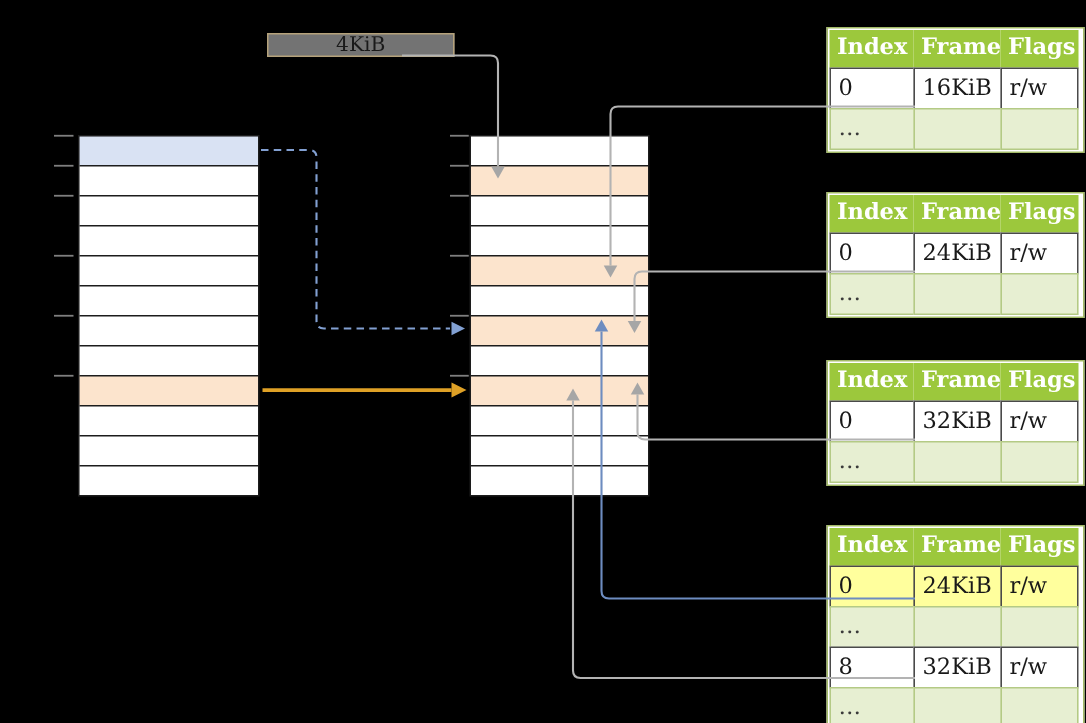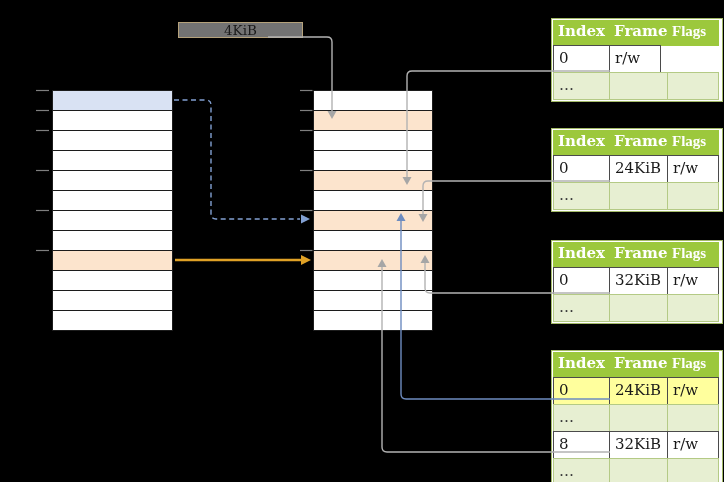--- a/index.html
+++ b/index.html
@@ -42,21 +42,21 @@
     z-index:2;
   }
   .trow{display:flex;}
   .trow + .trow{margin-top:-1px;}
   .c{box-sizing:border-box;height:28px;font-size:15px;line-height:1;
      padding:5px 0 0 5px;color:#191919;overflow:hidden;white-space:nowrap;}
   .c + .c{margin-left:-1px;}
   .c0{width:57px}.c1{width:59px}.c2{width:52px}
   .head .c{height:26px;color:#fff;font-weight:bold;padding-top:4px;
            border:none;border-right:1px solid #fdfdf5;}
-  .head .c2{border-right:none;font-family:Liberation Serif, serif;}
+  .head .c2{border-right:none;}
   .data .c{border:1px solid #4a4a4a;background:#fff;}
   .dots .c{border:1px solid #b4ca85;color:#3a3a3a;}
 </style>
 </head>
 <body style="background-color: rgb(0, 0, 0);">
 
 <div class="pslabel" style="background-color: #737373;">4KiB</div>
 
 <div class="mem" style="left:52px;top:90px;width:121px;height:241px;">
   <div class="row" style="background-color: rgb(217, 226, 243);"></div>
@@ -89,20 +89,21 @@
 </div>
 
 <div class="pt" style="left:551px;top:18px;">
   <div class="trow head">
     <div class="c c0" style="background-color: rgb(156, 200, 60);">Index</div>
     <div class="c c1" style="background-color: rgb(156, 200, 60);">Frame</div>
     <div class="c c2" style="background-color: rgb(156, 200, 60);">Flags</div>
   </div>
   <div class="trow data">
     <div class="c c0">0</div>
+    <div class="c c1">16KiB</div>
     <div class="c c2">r/w</div>
   </div>
   <div class="trow dots">
     <div class="c c0" style="background-color: rgb(231, 239, 210);">…</div>
     <div class="c c1" style="background-color: rgb(231, 239, 210);"></div>
     <div class="c c2" style="background-color: rgb(231, 239, 210);"></div>
   </div>
 </div>
 
 <div class="pt" style="left:551px;top:128px;">

